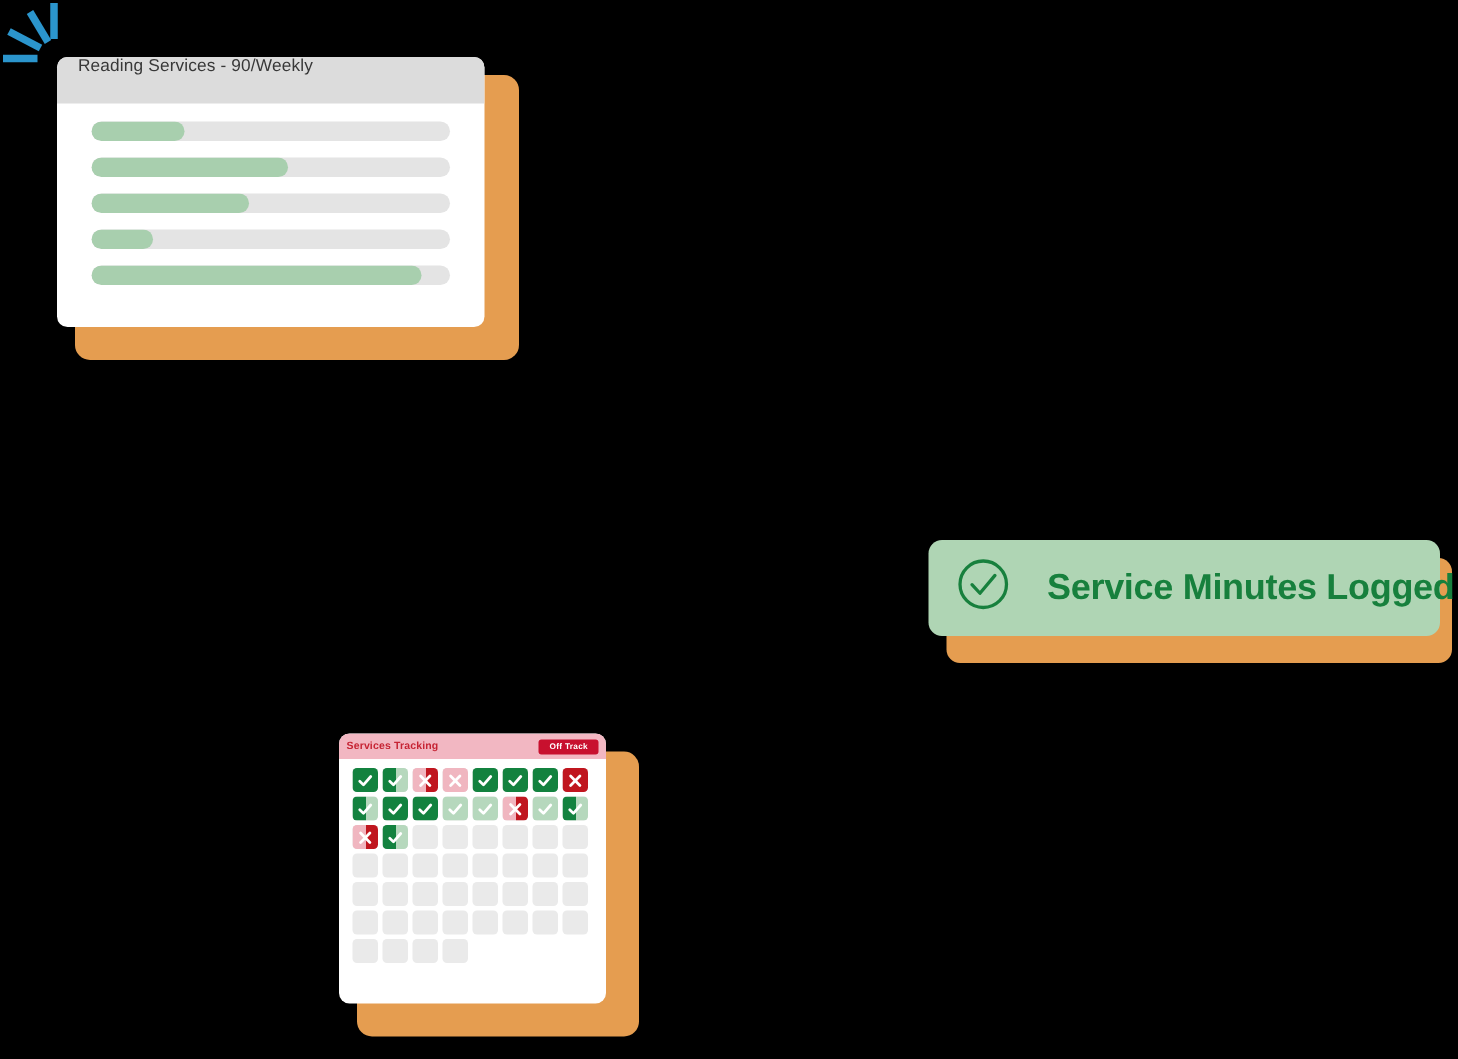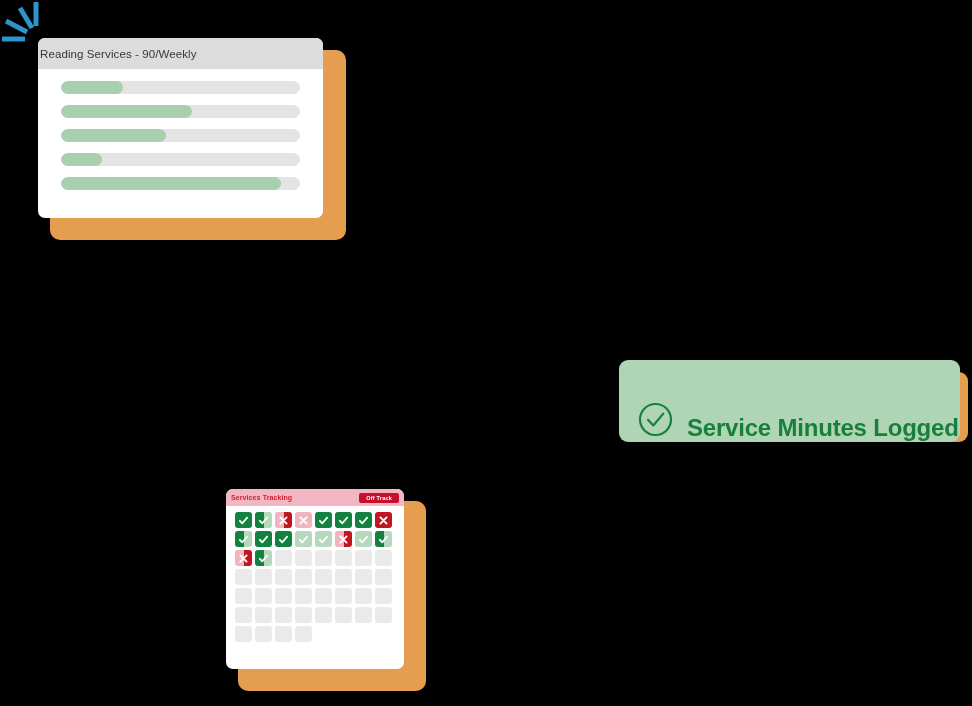--- a/index.html
+++ b/index.html
@@ -42,22 +42,22 @@
 
   
   #card-reading { left: 38px; top: 38px; width: 308px; height: 202px; }
   #card-reading .card-shadow { left: 12px; top: 12px; width: 296px; height: 190px; }
   #card-reading .card-body  { left: 0px;  top: 0px;  width: 285px; height: 180px; }
 
   .card-header-grey {
     height: 31px;
     background: #dcdcdc;
     display: flex;
-    align-items: center;
-    padding: 0 2px;
+    align-items: flex-start;
+    padding: 0 14px;
     box-sizing: border-box;
   }
   .card-header-grey .title {
     font-size: 11.5px;
     color: #383838;
     letter-spacing: 0.1px;
     white-space: nowrap;
   }
 
   .bars {
@@ -78,28 +78,28 @@
     background: #a8cfae;
     border-radius: 7px;
   }
 
   
   #badge-logged { left: 619px; top: 360px; width: 353px; height: 82px; }
   #badge-logged .card-shadow { left: 12px; top: 12px; width: 337px; height: 70px; border-radius: 9px; }
   #badge-logged .badge-body {
     position: absolute;
     left: 0; top: 0;
-    width: 341px; height: 82px;
+    width: 341px; height: 64px;
     background: #afd5b4;
     border-radius: 9px;
     display: flex;
-    align-items: flex-end;
+    align-items: center;
     padding-left: 18px;
     box-sizing: border-box;
-    gap: 13px;
+    gap: 24px;
   }
   .badge-label {
     font-size: 24px;
     font-weight: bold;
     color: #17803d;
     letter-spacing: -0.2px;
     white-space: nowrap;
   }
 
   

